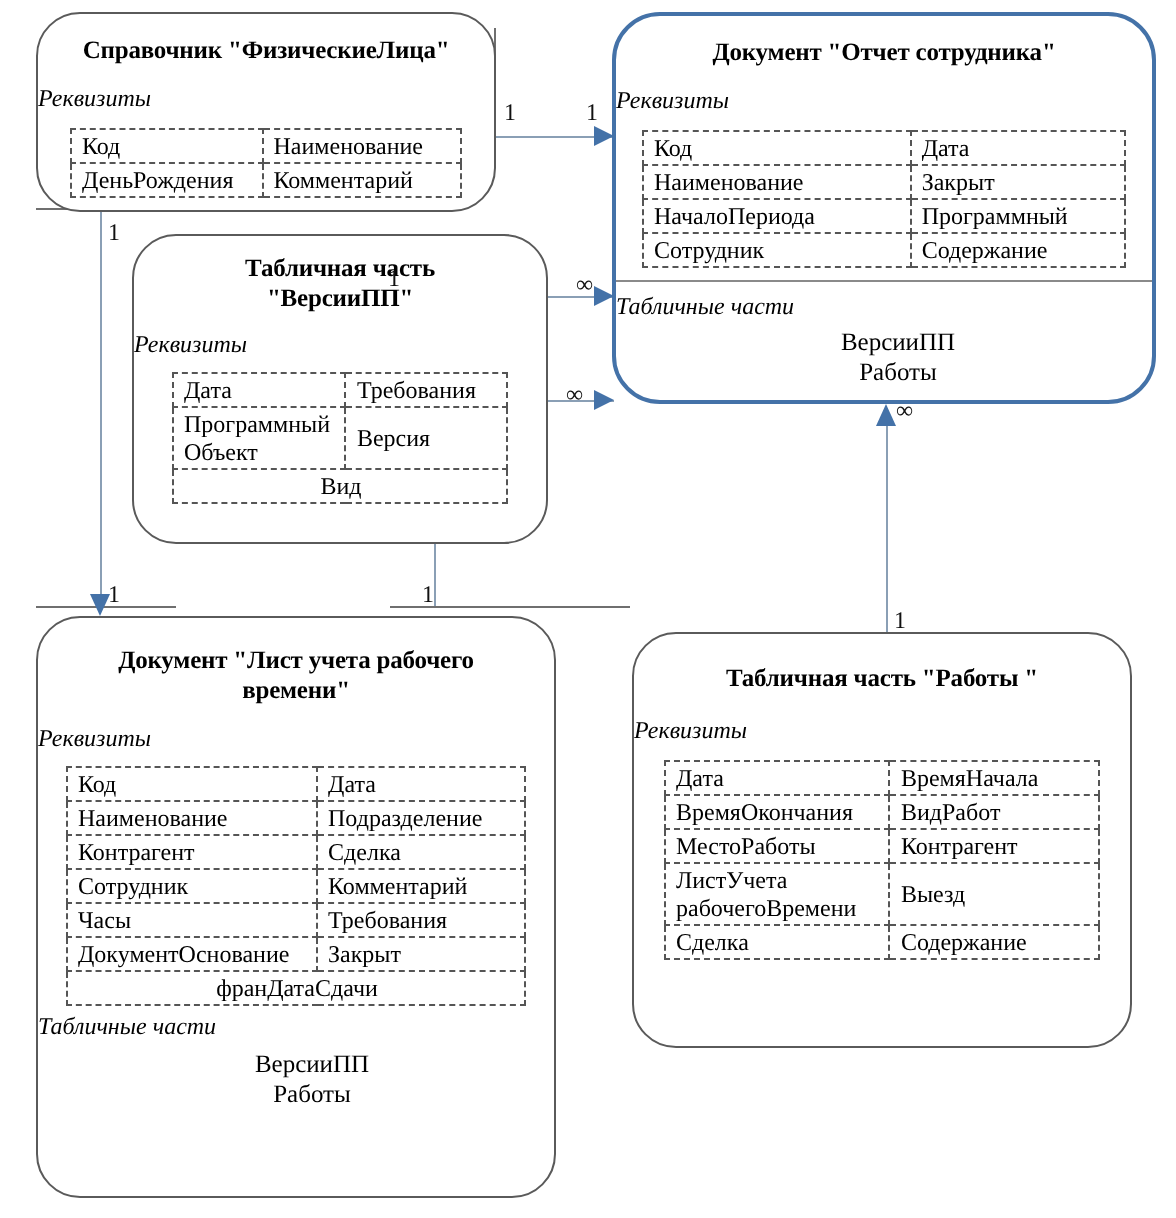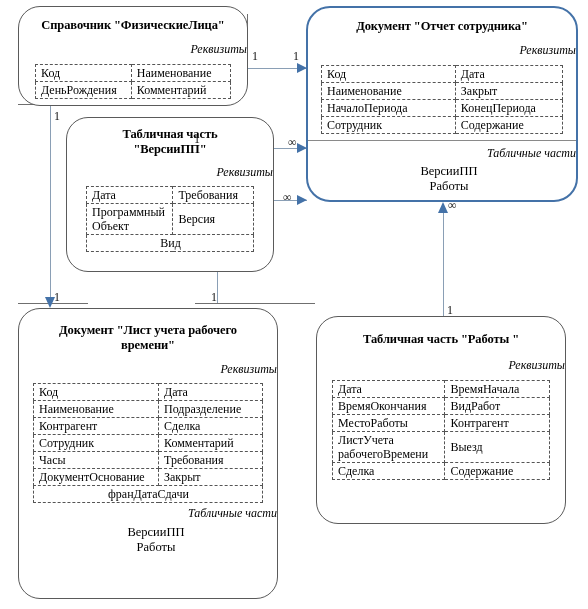--- a/index.html
+++ b/index.html
@@ -33,21 +33,21 @@
     text-align: center;
     font-weight: bold;
     font-size: 12.5px;
     line-height: 15px;
     color: #000;
     margin-top: 11px;
     padding: 0 10px;
     letter-spacing: -0.1px;
   }
   .section-label {
-    text-align: right;
+    text-align: left;
     font-style: italic;
     font-size: 12px;
     color: #000;
     margin-top: 9px;
     margin-bottom: 7px;
   }
   .section-label.tight { margin-top: 3px; margin-bottom: 2px; }
 
   
   table.attrs {
@@ -175,21 +175,21 @@
         <tr>
           <td style="width:56%;">Код</td>
           <td style="width:44%;">Дата</td>
         </tr>
         <tr>
           <td>Наименование</td>
           <td>Закрыт</td>
         </tr>
         <tr>
           <td>НачалоПериода</td>
-          <td>КонецПериода</td>
+          <td>Программный</td>
         </tr>
         <tr>
           <td>Сотрудник</td>
           <td>Содержание</td>
         </tr>
       </tbody>
     </table>
     <div class="tab-sep"></div>
     <div class="section-label tight" style="margin-top:5px; margin-bottom:3px;">Табличные части</div>
     <div class="tp-list">ВерсииПП</div>

